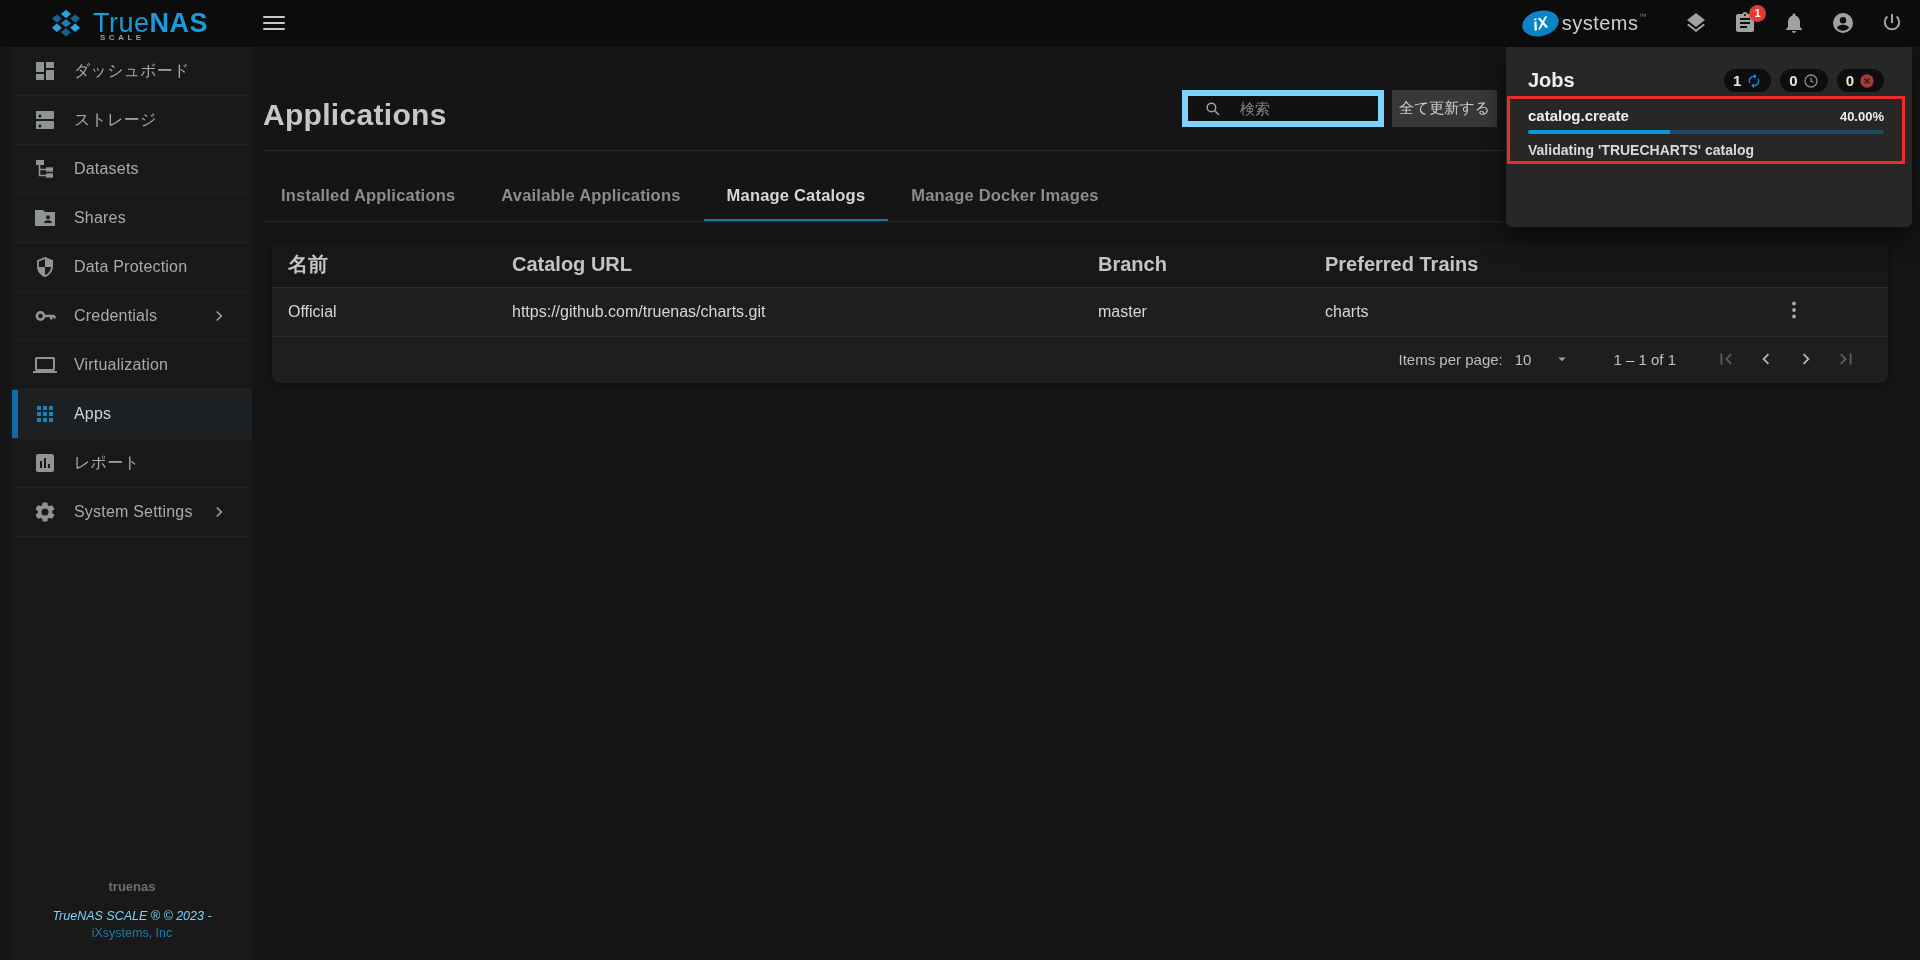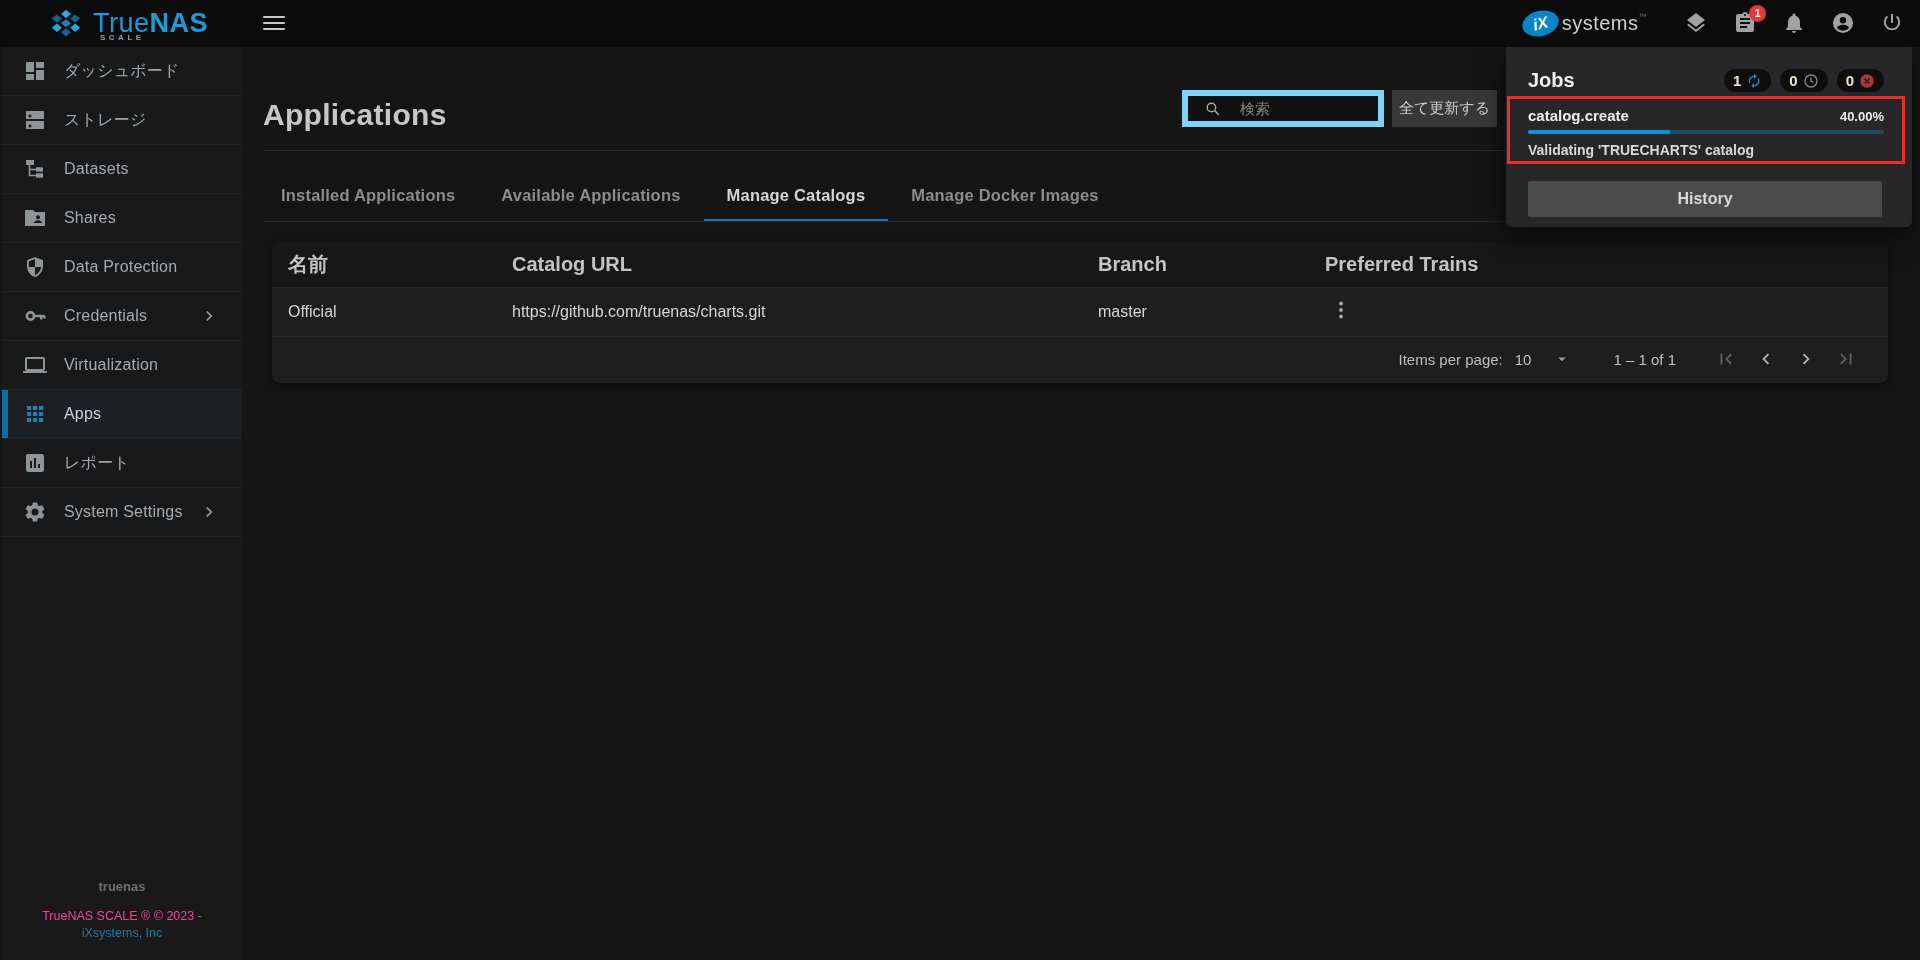--- a/index.html
+++ b/index.html
@@ -21,33 +21,33 @@
   .ix-ellipse { width:37px; height:25px; background:#0a85c7; border-radius:50%/50%; transform:rotate(-14deg);
     display:flex; align-items:center; justify-content:center; color:#fff; font-style:italic; font-weight:700; font-size:16px; }
   .ix-text { color:#cfcfcf; font-size:20px; font-weight:400; letter-spacing:.5px; }
   .ix-tm { color:#777; font-size:8px; vertical-align:top; }
   .top-icon { position:relative; width:26px; height:26px; color:#a2a2a2; cursor:pointer; }
   .top-icon svg { width:24px; height:24px; }
   .badge { position:absolute; top:-6px; right:-7px; min-width:17px; height:17px; border-radius:9px; background:#e53935;
     color:#fff; font-size:11px; font-weight:700; display:flex; align-items:center; justify-content:center; padding:0 4px; }
 
   
-  .sidebar { position:absolute; left:2px; top:47px; width:240px; height:913px; background:#191919; z-index:10; }
+  .sidebar { position:absolute; left:12px; top:47px; width:240px; height:913px; background:#191919; z-index:10; }
   .nav-item { position:relative; height:49px; display:flex; align-items:center; border-bottom:1px solid #232323; cursor:pointer; }
   .nav-item .nicon { position:absolute; left:21px; width:24px; height:24px; color:#8f9496; }
   .nav-item .nicon svg { width:24px; height:24px; }
   .nav-item .nlabel { position:absolute; left:62px; font-size:16px; font-weight:500; color:#a6abae; letter-spacing:.2px; }
   .nav-item .chev { position:absolute; right:24px; width:18px; height:18px; color:#9ba1a4; }
   .nav-item.active { background:#1c2023; }
   .nav-item.active::before { content:""; position:absolute; left:0; top:0; width:6px; height:100%; background:#0e6da3; }
   .nav-item.active .nicon { color:#1386ba; }
   .nav-item.active .nlabel { color:#ced4d7; }
   .side-footer { position:absolute; left:0; bottom:18px; width:240px; text-align:center; }
   .host { font-size:13px; font-weight:700; color:#6e6e6e; margin-bottom:14px; }
-  .copyright { font-size:12.5px; color:#ec4899; line-height:17px; }
+  .copyright { font-size:12.5px; color:#7dd3fc; line-height:17px;font-style:italic; }
   .company-link { font-size:12.5px; color:#1e7ca8; line-height:17px; cursor:pointer; }
 
   
   .main { position:absolute; left:240px; top:47px; width:1680px; height:913px; }
   .page-title { position:absolute; left:23px; top:51px; font-size:30px; font-weight:700; color:#c7c7c7; letter-spacing:.3px; }
   .search-box { position:absolute; left:942px; top:43px; width:202px; height:37px; background:#111; border:6px solid #7dd3fc;
     display:flex; align-items:center; padding:0 16px; gap:19px; }
   .search-box svg { width:17px; height:17px; color:#a5a5a5; flex:none; }
   .search-box input { background:transparent; border:none; outline:none; color:#cfcfcf; font-size:15px; width:150px;
     font-family:inherit; }
@@ -317,20 +317,21 @@
         <div class="tcell">Catalog URL</div>
         <div class="tcell">Branch</div>
         <div class="tcell">Preferred Trains</div>
         <div class="tcell"></div>
       </div>
 
       <div class="trow tdata">
         <div class="tcell">Official</div>
         <div class="tcell">https://github.com/truenas/charts.git</div>
         <div class="tcell">master</div>
+        <div class="tcell">charts</div>
         <div class="tcell">
           <svg class="kebab" viewBox="0 0 24 24" fill="currentColor">
             <circle cx="12" cy="5.5" r="1.9"></circle>
               <circle cx="12" cy="12" r="1.9"></circle>
               <circle cx="12" cy="18.5" r="1.9"></circle>
           </svg>
         </div>
       </div>
 
       <div class="paginator">
@@ -399,16 +400,15 @@
       <div class="job-row1">
         <span class="job-name">catalog.create</span>
         <span class="job-pct">40.00%</span>
       </div>
       <div class="job-bar">
         <div class="job-fill" style="width: 40%;"></div>
       </div>
       <div class="job-status">Validating 'TRUECHARTS' catalog</div>
     </div>
 
-    <button class="history-btn">History</button>
   </aside>
 
 </div>
 
 </body></html>

